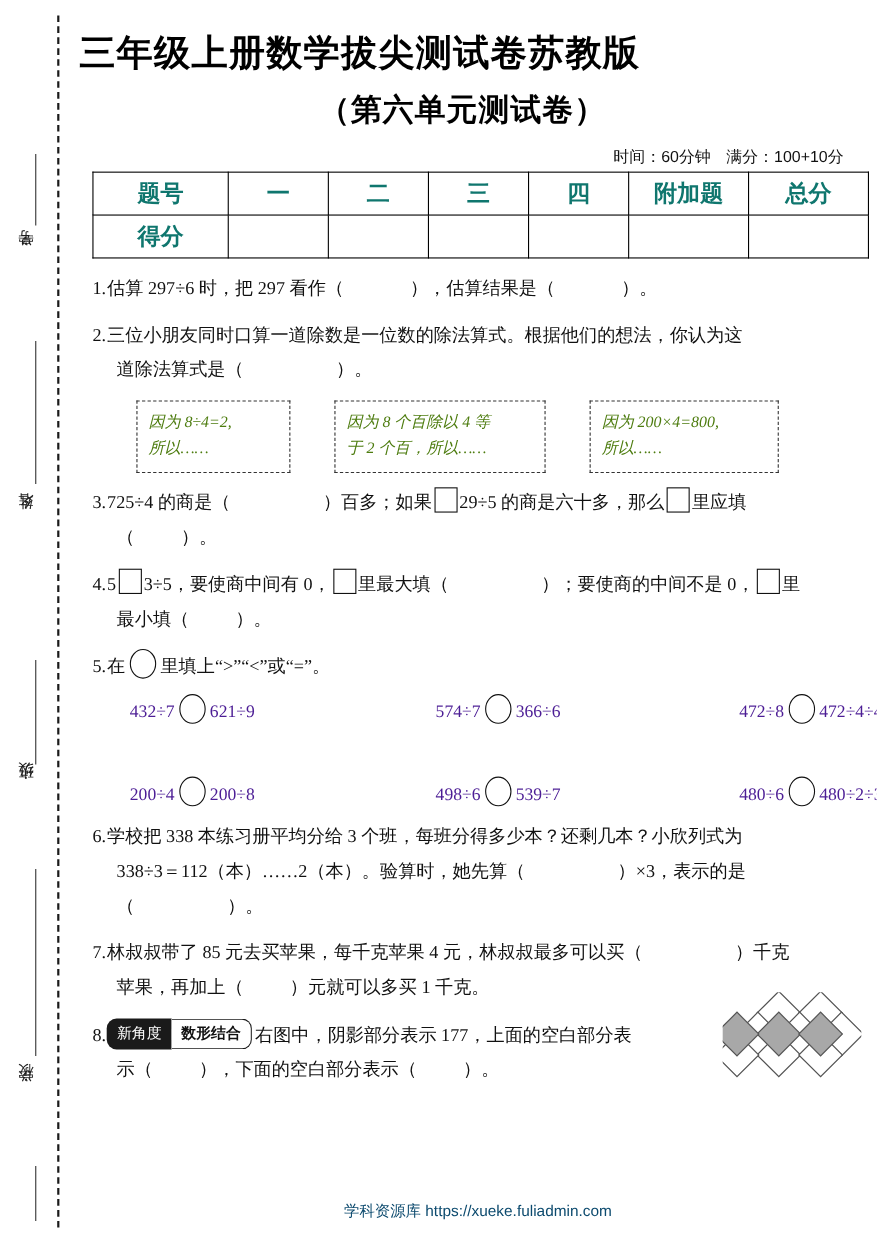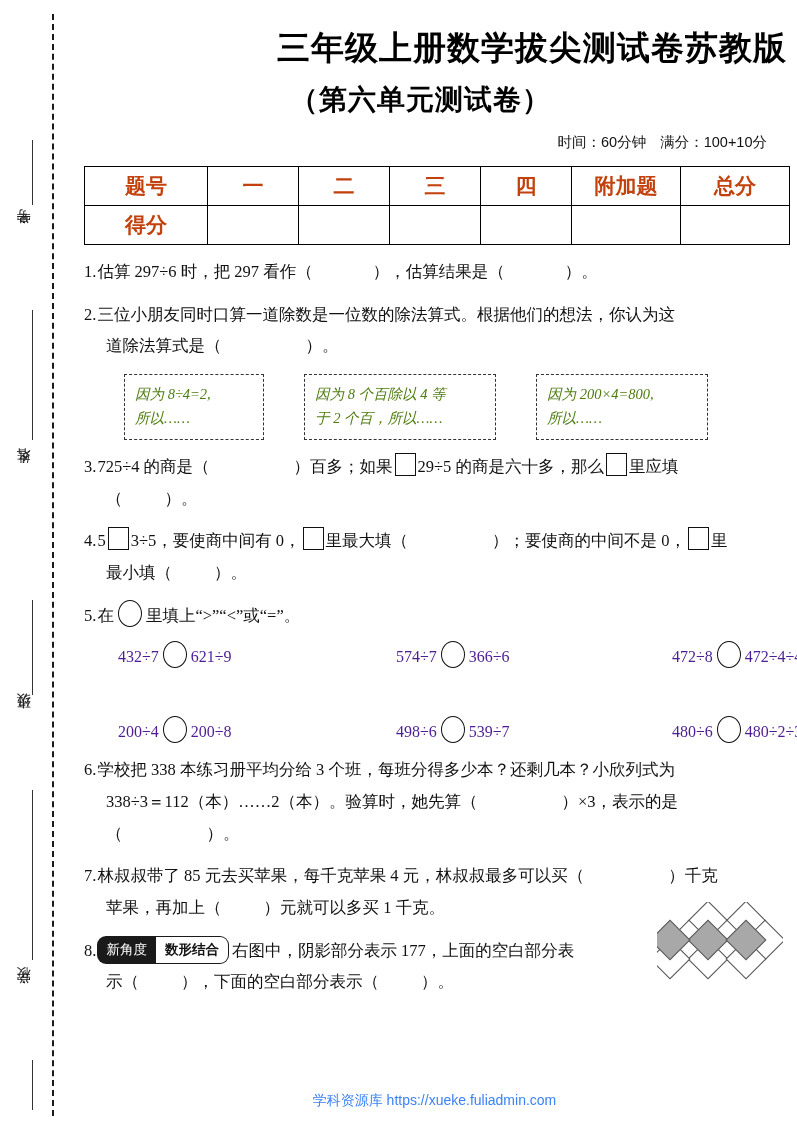--- a/index.html
+++ b/index.html
@@ -58,41 +58,41 @@
 
   
   .page {
     position: absolute;
     left: 72px; top: 0;
     width: 725px; height: 1130px;
   }
 
   .title-main {
     margin: 26px 0 0 0;
-    text-align: right;
+    text-align: left;
     font-family: "Liberation Sans", sans-serif;
     font-weight: bold;
     font-size: 33px;
     letter-spacing: 1px;
     color: #000;
     padding-right: 10px;
   }
   .title-sub {
     margin: 10px 0 0 0;
     text-align: center;
     font-family: "Liberation Sans", sans-serif;
     font-weight: bold;
     font-size: 28px;
     letter-spacing: 1px;
     color: #000;
     padding-right: 28px;
   }
 
   .meta-line {
-    margin: 14px 30px 14px 0;
+    margin: 14px 30px 4px 0;
     text-align: right;
     font-family: "Liberation Sans", sans-serif;
     font-size: 14.5px;
     color: #111;
   }
   .meta-line span + span { margin-left: 10px; }
 
   
   .score-table {
     width: 676px;
@@ -101,21 +101,21 @@
     table-layout: fixed;
   }
   .score-table td {
     border: 1.4px solid #000;
     height: 36px;
     text-align: center;
     vertical-align: middle;
     font-family: "Liberation Sans", sans-serif;
     font-weight: bold;
     font-size: 21px;
-    color: #c2410c;
+    color: #0f766e;
   }
   .score-table .c0 { width: 120px; }
   .score-table .cn { width: 88px; }
   .score-table .cx { width: 106px; }
 
   
   .section-head {
     margin: 16px 0 2px 12px;
     font-family: "Liberation Sans", sans-serif;
     font-weight: bold;
@@ -240,21 +240,21 @@
   
   .footer {
     position: absolute;
     left: 0; right: 0;
     bottom: 14px;
     text-align: center;
   }
   .footer-src {
     font-family: "Liberation Sans", sans-serif;
     font-size: 14px;
-    color: #3b82f6;
+    color: #0c4a6e;
     margin-bottom: 6px;
   }
   .footer-page {
     font-family: "Liberation Sans", sans-serif;
     font-weight: bold;
     font-size: 14px;
     letter-spacing: 5px;
     color: #111;
   }
 </style>

